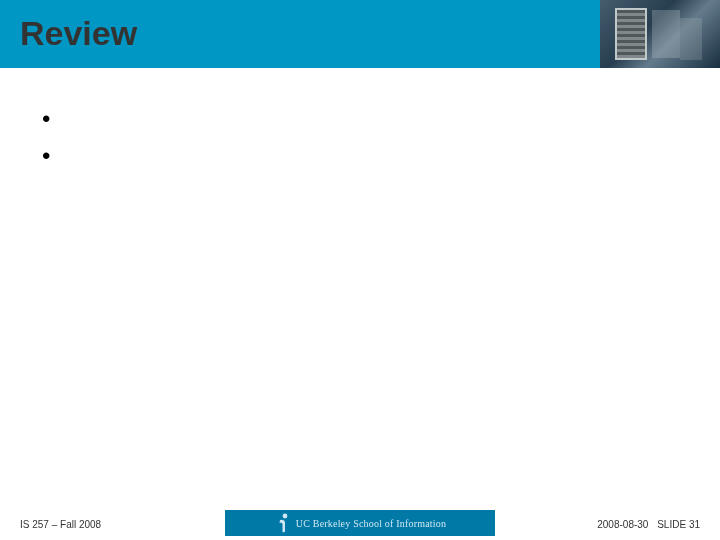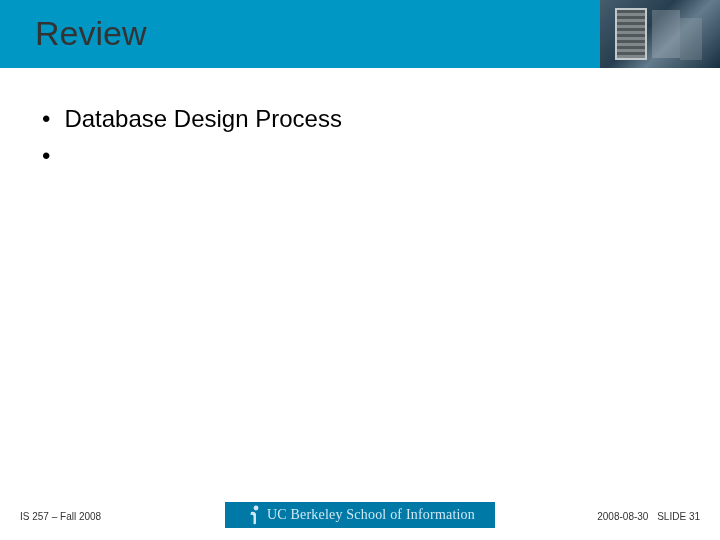--- a/index.html
+++ b/index.html
@@ -31,24 +31,24 @@
       position: absolute;
       left: 15px; top: 8px;
       width: 28px; height: 48px;
       background: repeating-linear-gradient(0deg, #888 0 3px, #555 3px 6px);
       border: 2px solid #ccc;
       box-shadow: 35px 0 0 -2px rgba(200,200,200,0.3), 60px 5px 0 -5px rgba(180,180,180,0.25);
     }
     .slide-title {
       position: absolute;
       top: 14px;
-      left: 35px;
+      left: 20px;
       font-size: 34px;
       color: #333333;
-      font-weight: normal;
+      font-weight: bold;
     }
     .content {
       position: absolute;
       top: 100px;
       left: 42px;
       right: 40px;
     }
     .bullet-item {
       font-size: 24px;
       color: #000000;
@@ -56,21 +56,21 @@
       display: flex;
       align-items: flex-start;
     }
     .bullet-dot {
       margin-right: 14px;
       font-size: 24px;
       line-height: 1.55;
     }
     .footer {
       position: absolute;
-      bottom: 12px;
+      bottom: 4px;
       left: 0;
       width: 100%;
       height: 26px;
     }
     .footer-left {
       position: absolute;
       left: 20px;
       bottom: 6px;
       font-size: 10px;
       color: #333333;
@@ -88,21 +88,21 @@
       justify-content: center;
       gap: 6px;
     }
     .footer-logo-i {
       width: 16px;
       height: 20px;
       position: relative;
     }
     .footer-logo-i svg { display: block; }
     .footer-center-text {
-      font-size: 14px;
+      font-size: 10px;
       color: #cfe8f3;
       letter-spacing: 0.2px;
       font-family: Georgia, 'Times New Roman', serif;
     }
     .footer-right {
       position: absolute;
       right: 20px;
       bottom: 6px;
       font-size: 10px;
       color: #333333;
@@ -114,21 +114,20 @@
 
 <div class="header-bar">
   <div class="header-image"></div>
 </div>
 
 <h1 class="slide-title">Review</h1>
 
 <div class="content">
   <div class="bullet-item">
     <span class="bullet-dot">•</span>
-    <span>Database Design Process</span>
   </div>
   <div class="bullet-item">
     <span class="bullet-dot">•</span>
   </div>
 </div>
 
 <div class="footer">
   <div class="footer-left">IS 257 – Fall 2008</div>
 
   <div class="footer-center">

